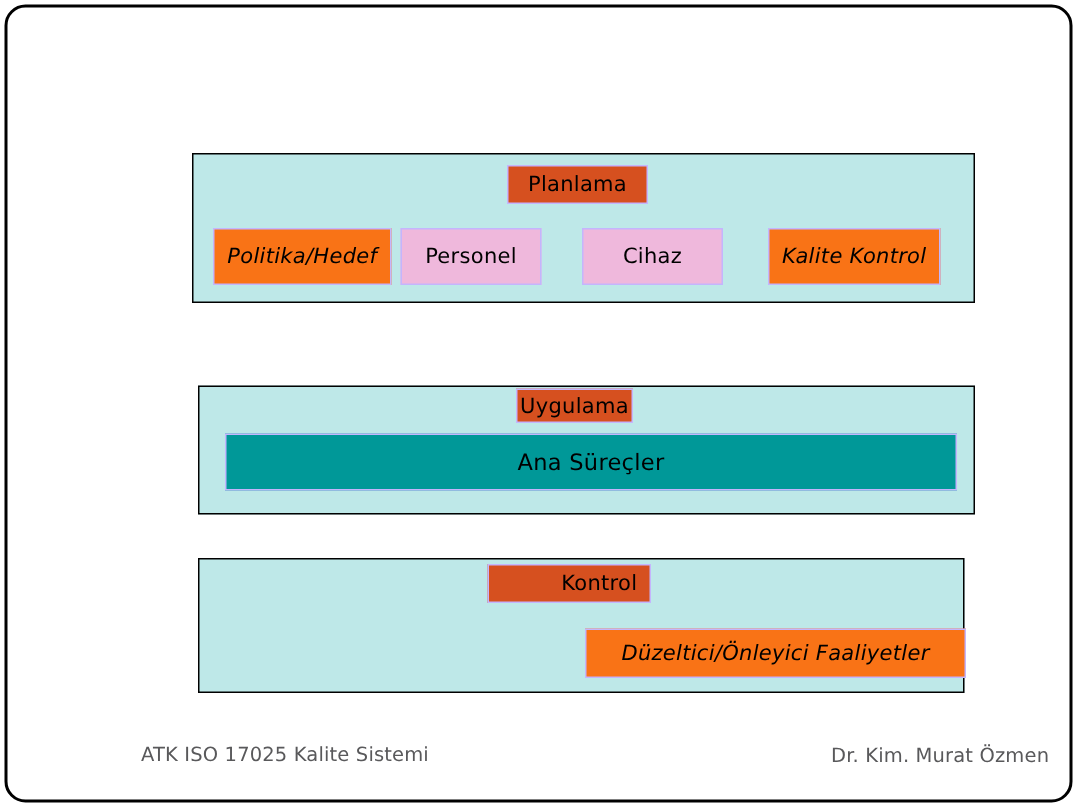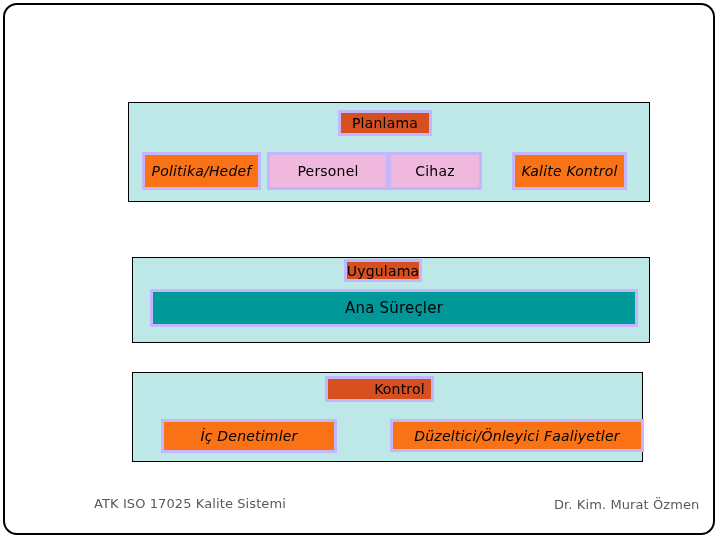--- a/index.html
+++ b/index.html
@@ -40,41 +40,41 @@
     position: absolute;
     box-sizing: border-box;
     background: #BEE8E8;
     border: 1px solid #000000;
   }
 
   
   .box {
     position: absolute;
     box-sizing: border-box;
-    border: 3px solid #c4b5fd;
+    border: 1px solid #c4b5fd;
     display: flex;
     align-items: center;
     justify-content: center;
     color: #000000;
     font-size: 14px;
     line-height: 1;
     white-space: nowrap;
     letter-spacing: 0.2px;
   }
   .box.orange       { background: #D6501F; }
   .box.magenta      { background: #f97316; font-style: italic; }
   .box.pink         { background: #EFB8DC; }
   .box.teal         { background: #009898; text-align: right; }
 
   
   #panel-planlama { left: 128px; top: 102px; width: 522px; height: 100px; }
 
   #box-planlama      { left: 338px; top: 110px; width:  94px; height: 26px; }
   #box-politika      { left: 142px; top: 152px; width: 119px; height: 38px; }
-  #box-personel      { left: 267px; top: 152px; width: 122px; height: 38px; }
+  #box-personel      { left: 267px; top: 152px; width: 94px; height: 38px; }
   #box-cihaz         { left: 388px; top: 152px; width: 94px; height: 38px; }
   #box-kalite        { left: 512px; top: 152px; width: 115px; height: 38px; }
 
   
   #panel-uygulama { left: 132px; top: 257px; width: 518px; height: 86px; }
 
   #box-uygulama      { left: 344px; top: 259px; width:  78px; height: 23px; }
   #box-anasurecler   { left: 150px; top: 289px; width: 488px; height: 38px;
                        font-size: 15px; }
 
@@ -119,21 +119,20 @@
   <div class="panel" id="panel-uygulama"></div>
 
   <div class="box orange" id="box-uygulama">Uygulama</div>
 
   <div class="box teal" id="box-anasurecler">Ana  Süreçler</div>
 
   <div class="panel" id="panel-kontrol"></div>
 
   <div class="box orange" id="box-kontrol">Kontrol</div>
 
-  <div class="box magenta" id="box-icdenetimler">İç Denetimler</div>
 
   <div class="box magenta" id="box-duzeltici">Düzeltici/Önleyici Faaliyetler</div>
 
   <div class="footer-text" id="footer-left">ATK ISO 17025 Kalite Sistemi</div>
 
   <div class="footer-text" id="footer-right">Dr. Kim. Murat Özmen</div>
 
 </div>
 
 </body></html>

